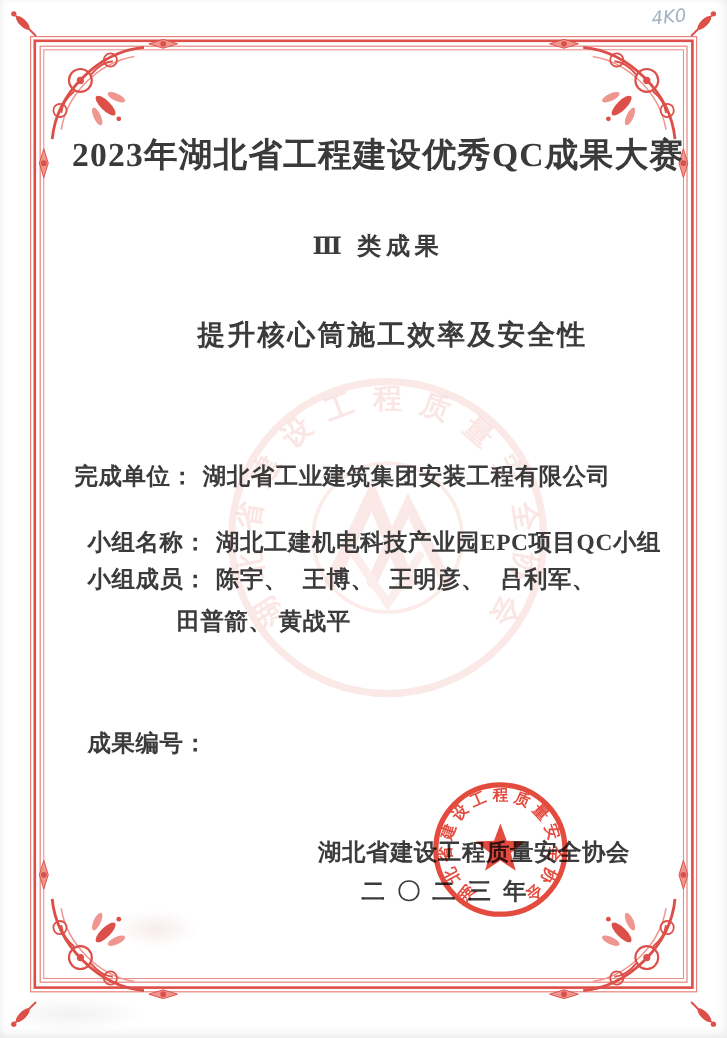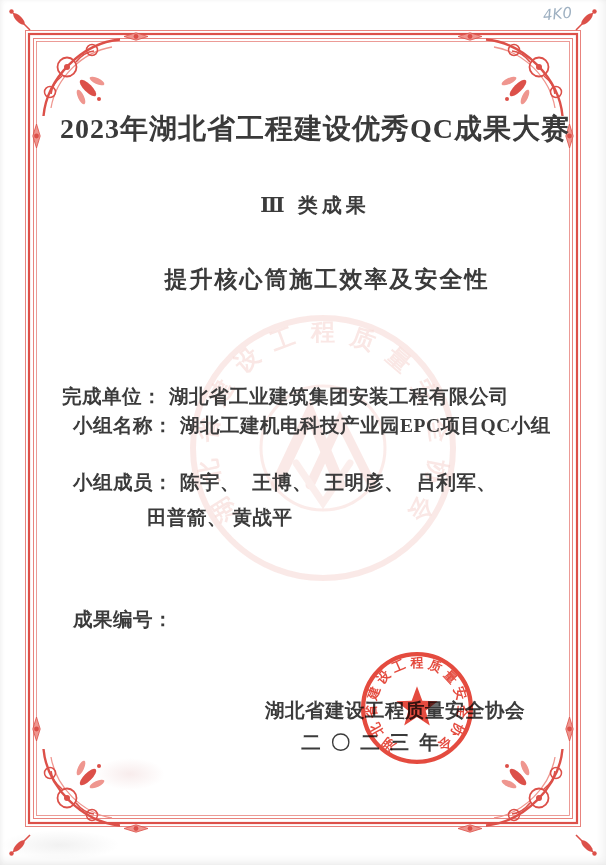--- a/index.html
+++ b/index.html
@@ -12,21 +12,21 @@
     color:#3b3b3b;
     box-shadow:inset -3px -4px 8px rgba(0,0,0,.06), inset 2px 0 5px rgba(0,0,0,.04);
   }
   .abs{position:absolute;}
   .center{left:0;right:0;text-align:center;padding-left:24px;}
   .contest-title{top:110px;font-size:28px;font-weight:bold;letter-spacing:1px;color:#3a3a3a;z-index:4;}
   .category{top:192px;font-size:20px;font-weight:bold;letter-spacing:4px;z-index:4;}
   .achv-title{top:264px;font-size:23px;font-weight:bold;letter-spacing:2px;z-index:4;margin-left:24px;}
   .field-row{display:flex;gap:7px;font-size:19.5px;font-weight:bold;letter-spacing:.5px;white-space:nowrap;z-index:4;}
   .row-unit{top:383px;left:62px;}
-  .row-group{top:412px;left:73px;}
+  .row-group{top:438px;left:73px;}
   .row-members{top:469px;left:73px;font-family:Liberation Mono, monospace;}
   .members-line2{top:504px;left:147px;font-size:19.5px;font-weight:bold;letter-spacing:.5px;z-index:4;}
   .row-number{top:606px;left:73px;}
   .num-val{font-size:21px;letter-spacing:1.5px;}
   .issuer{top:697px;left:200px;width:390px;text-align:center;font-size:19.5px;font-weight:bold;letter-spacing:.5px;z-index:4;}
   .year{top:729px;left:185px;width:380px;text-align:center;font-size:19.5px;font-weight:bold;letter-spacing:10px;z-index:4;}
   .handwritten{top:5px;left:543px;font-size:15px;font-style:italic;color:#9fb1c2;transform:rotate(-6deg);font-family:"DejaVu Sans",sans-serif;z-index:6;}
   .frame-svg{top:0;left:0;z-index:2;}
   .watermark-svg{top:313px;left:188px;z-index:1;opacity:.55;}
   .seal-svg{top:650px;left:359px;z-index:5;opacity:.92;mix-blend-mode:multiply;}

